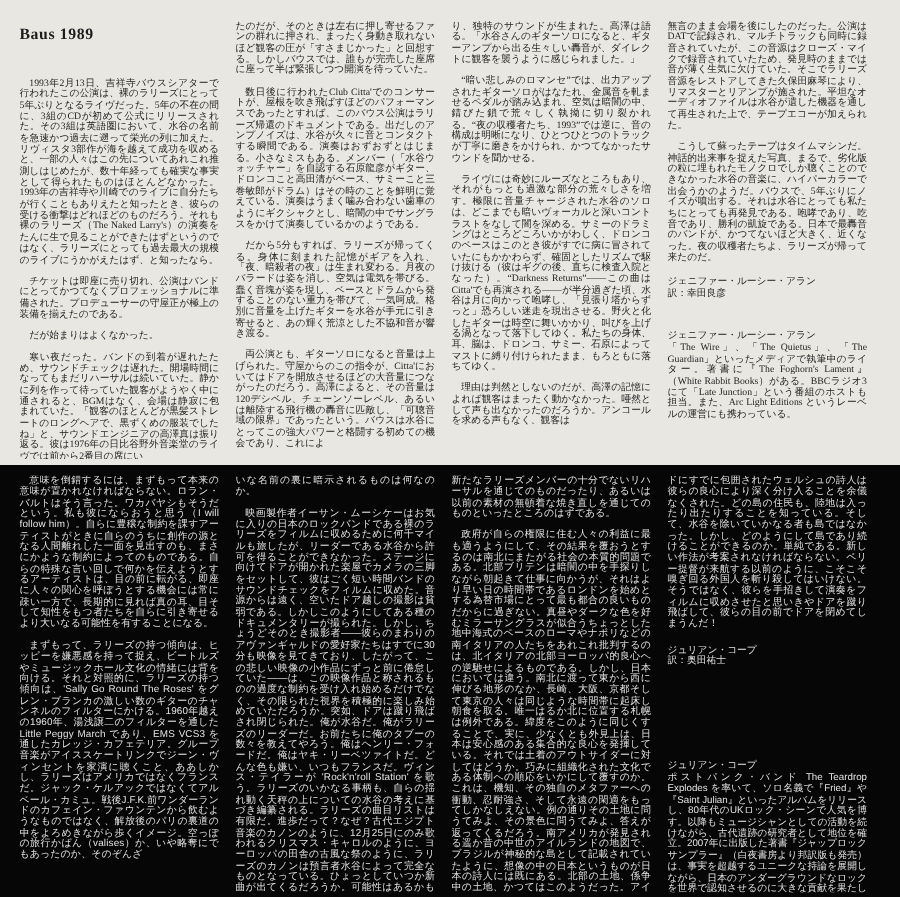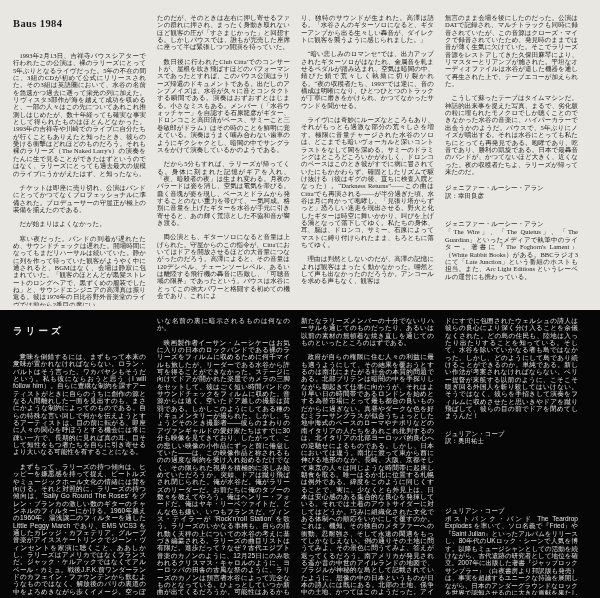--- a/index.html
+++ b/index.html
@@ -48,21 +48,21 @@
   .bottom-section .bio { margin-top:62px; }
 </style>
 </head>
 <body>
 
 <div class="page">
 
   <div class="top-section">
     <div class="cols">
       <div class="col">
-        <h1 class="essay-title">Baus 1984</h1>
+        <h1 class="essay-title">Baus 1989</h1>
         <div>
             <p>1993年2月13日、吉祥寺バウスシアターで行われたこの公演は、裸のラリーズにとって5年ぶりとなるライヴだった。5年の不在の間に、3組のCDが初めて公式にリリースされた。その3組は英語圏において、水谷の名前を急速かつ過去に遡って栄光の列に加えた。リヴィスタ3部作が海を越えて成功を収めると、一部の人々はこの先についてあれこれ推測しはじめたが、数十年経っても確実な事実として得られたものはほとんどなかった。1993年の吉祥寺や川崎でのライブに自分たちが行くこともありえたと知ったとき、彼らの受ける衝撃はどれほどのものだろう。それも裸のラリーズ（The Naked Larry's）の演奏をたんに生で見ることができたはずというのではなく、ラリーズにとっても過去最大の規模のライブにうかがえたはず、と知ったなら。</p>
             <p>チケットは即座に売り切れ、公演はバンドにとってかつてなくプロフェッショナルに準備された。プロデューサーの守屋正が極上の装備を揃えたのである。</p>
             <p>だが始まりはよくなかった。</p>
             <p>寒い夜だった。バンドの到着が遅れたため、サウンドチェックは遅れた。開場時間になってもまだリハーサルは続いていた。静かに列を作って待っていた観客がようやく中に通されると、BGMはなく、会場は静寂に包まれていた。「観客のほとんどが黒髪ストレートのロングヘアで、黒ずくめの服装でしたね」と、サウンドエンジニアの高澤真は振り返る。彼は1976年の日比谷野外音楽堂のライヴでは前から2番目の席にい</p>
           </div>
       </div>
       <div class="col">
           <p class="cont">たのだが、そのときは左右に押し寄せるファンの群れに押され、まったく身動き取れないほど観客の圧が「すさまじかった」と回想する。しかしバウスでは、誰もが完売した座席に座って半ば緊張しつつ開演を待っていた。</p>
           <p>数日後に行われたClub Citta'でのコンサートが、屋根を吹き飛ばすほどのパフォーマンスであったとすれば、このバウス公演はラリーズ帰還のドキュメントである。出だしのアンプノイズは、水谷が久々に音とコンタクトする瞬間である。演奏はおずおずとはじまる。小さなミスもある。メンバー（「水谷ウォッチャー」を自認する石原龍彦がギター、ドロンコこと高田清がベース、サミーこと三巻敏郎がドラム）はその時のことを鮮明に覚えている。演奏はうまく噛み合わない歯車のようにギクシャクとし、暗闇の中でサングラスをかけて演奏しているかのようである。</p>
@@ -88,21 +88,20 @@
           <div>ジェニファー・ルーシー・アラン</div>
           <div class="bio-text">「The Wire」、「The Quietus」、「The Guardian」といったメディアで執筆中のライター。著書に『The Foghorn's Lament』（White Rabbit Books）がある。BBCラジオ3にて「Late Junction」という番組のホストも担当。また、Arc Light Editions というレーベルの運営にも携わっている。</div>
         </div>
       </div>
     </div>
   </div>
 
   <div class="bottom-section">
     <div class="cols">
       <div class="col">
-        <h2 class="essay-title">ラリーズ</h2>
         <div>
             <p>意味を倒錯するには、まずもって本来の意味が置かれなければならない。ロラン・バルトはそう言った。ワカバヤシもそうだという。私も彼にならおうと思う（I will follow him）。自らに豊穣な制約を課すアーティストがときに自らのうちに創作の源となる人間離れした一面を見出すのも、まさにかような制約によってのものである。自らの特殊な言い回しで何かを伝えようとするアーティストは、目の前に転がる、即座に人々の関心を呼ぼうとする機会には常に疎い一方で、長期的に見れば真の耳、目そして知性をもつ者たちを自らに引き寄せるより大いなる可能性を有することになる。</p>
             <p>まずもって、ラリーズの持つ傾向は、ヒッピーを嫌悪感を持って捉え、ビートルズやミュージックホール文化の情緒には背を向ける。それと対照的に、ラリーズの持つ傾向は、'Sally Go Round The Roses' をグレン・ブランカの激しい数のギターのチャンネルのフィルターにかける。1960年越えの1960年、湯浅譲二のフィルターを通した Little Peggy March であり、EMS VCS3 を通したカレッジ・カフェテリア。グループ音楽がアイススケートリンクでジーン・ヴィンセントを家演に聴くこと、ああしかし、ラリーズはアメリカではなくフランスだ。ジャック・ケルアックではなくてアルベール・カミュ。戦後J.F.K.前ワンダーランドのカフェイン・ファウンテンから飲むようなものではなく、解放後のパリの裏道の中をよろめきながら歩くイメージ。空っぽの旅行かばん（valises）か、いや略奪にでもあったのか、そのぞんざ</p>
           </div>
       </div>
       <div class="col">
           <p class="cont">いな名前の裏に暗示されるものは何なのか。</p>
           <p>映画製作者イーサン・ムーシケーはお気に入りの日本のロックバンドである裸のラリーズをフィルムに収めるために何千マイルも旅したが、リーダーである水谷から許可を得ることができなかった。ステージに向けてドアが開かれた楽屋でカメラの三脚をセットして、彼はごく短い時間バンドのサウンドチェックをフィルムに収めた。音源からは遠く、空いたドア越しの撮影は貧弱である。しかしこのようにしてある種のドキュメンタリーが撮られた。しかし、ちょうどそのとき撮影者――彼らのまわりのアヴァンギャルドの愛好家たちはすでに30分も映像を見てきており、したがって、この悲しい映像の小作品にずっと前に倦怠していた――は、この映像作品と称されるものの過度な制約を受け入れ始めるだけでなく、その限られた視界を積極的に楽しみ始めていただろうか。突如、ドアは蹴り飛ばされ閉じられた。俺が水谷だ。俺がラリーズのリーダーだ。お前たちに俺のタブーの数々を教えてやろう。俺はヘンリー・フォードだ。俺はヤキ・リーベツァイトだ。どんな色も嫌い、いつもフランスだ。ヴィンス・テイラーが 'Rock'n'roll Station' を歌う。ラリーズのいかなる事柄も、自らの揺れ動く天秤の上についての水谷の考えに基づき編纂される。ラリーズの曲目リストは有限だ。進歩だって？なぜ？古代エジプト音楽のカノンのように、12月25日にのみ歌われるクリスマス・キャロルのように、ヨーロッパの田舎の古風な祭のように、ラリーズのカノンは預言者水谷によって完全なものとなっている。ひょっとしていつか新曲が出てくるだろうか。可能性はあるかもしれない。たぶん、他人の楽曲の芳しいものとは言えない演奏を通じてだったり、</p>
         </div>
       <div class="col">

